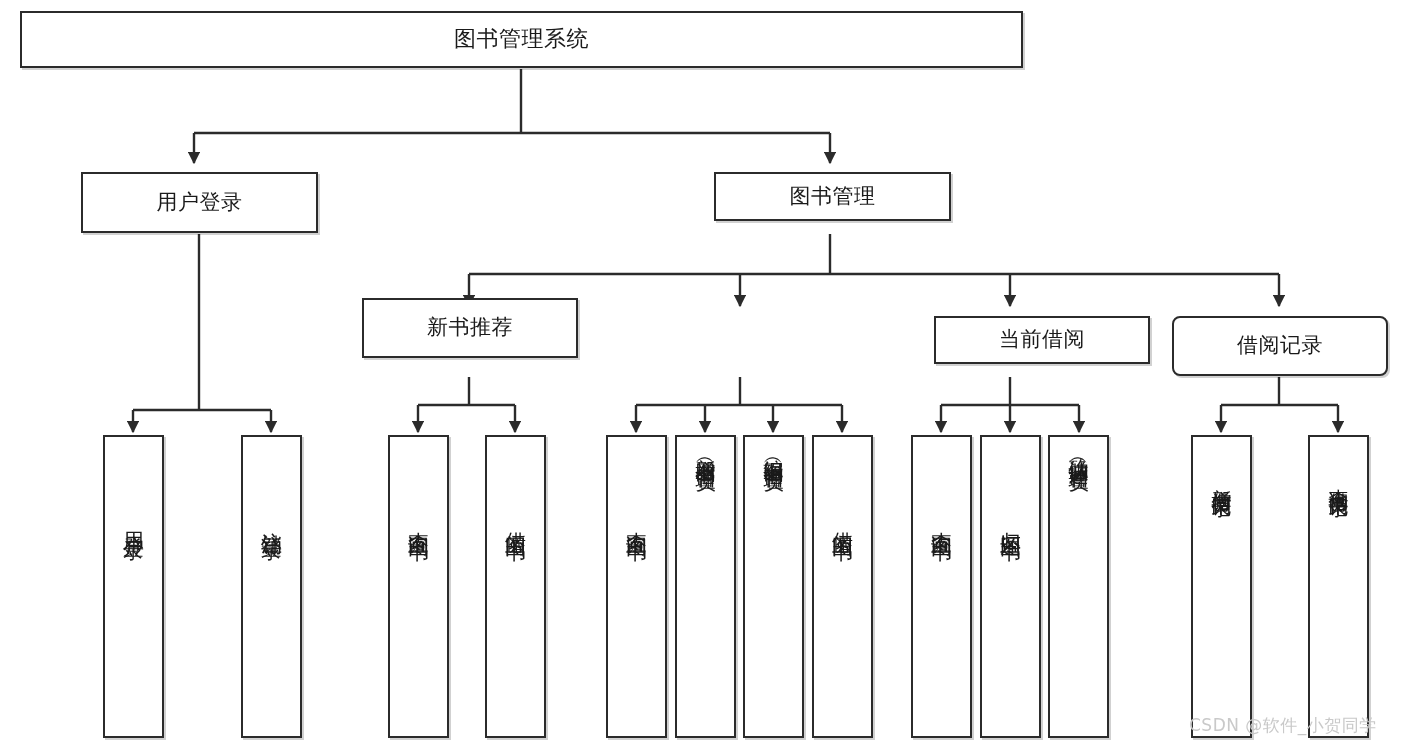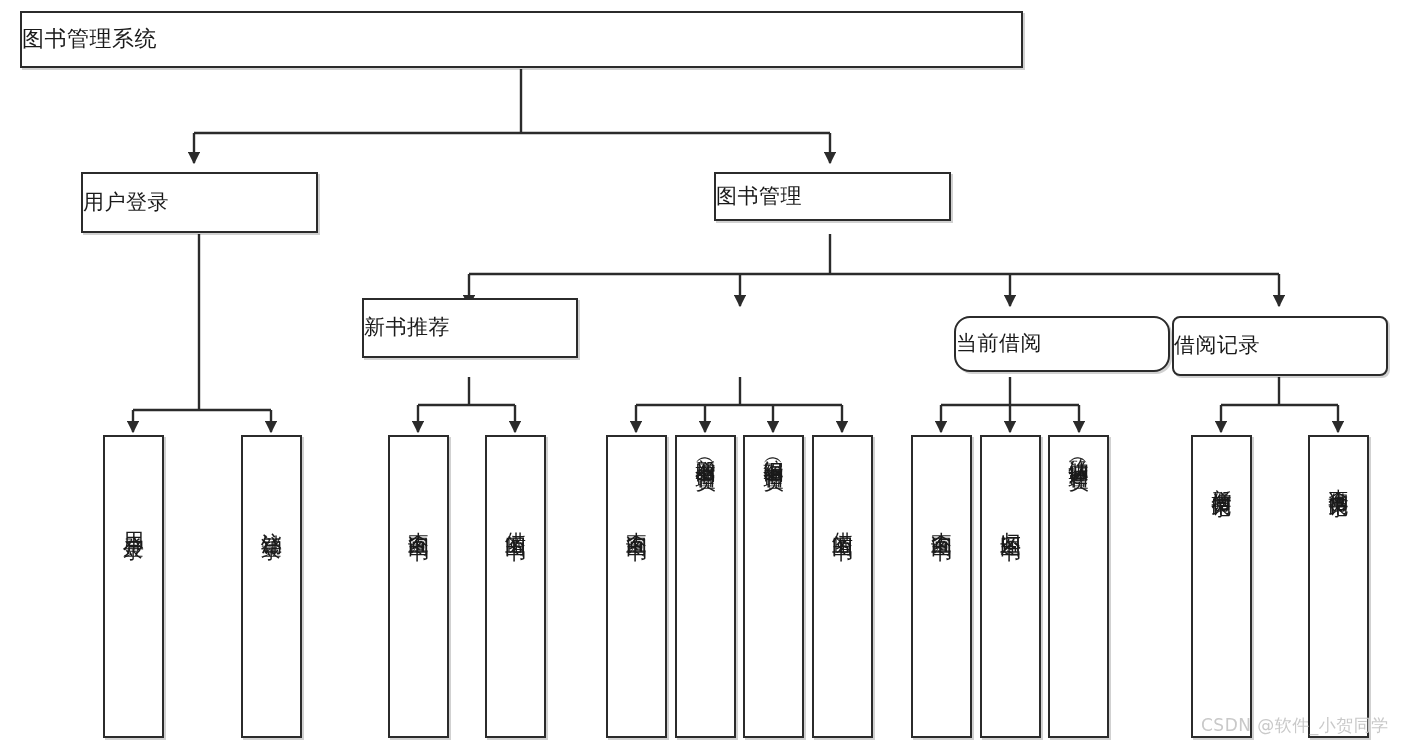--- a/index.html
+++ b/index.html
@@ -25,21 +25,21 @@
     height: 747px;
     pointer-events: none;
   }
   .node {
     position: absolute;
     box-sizing: border-box;
     border: 2px solid #2b2b2b;
     background: #ffffff;
     display: flex;
     align-items: center;
-    justify-content: flex-start;
+    justify-content: center;
     box-shadow: 2px 2px 0 rgba(0,0,0,0.18);
   }
   .node .label {
     color: #1a1a1a;
     letter-spacing: 0.5px;
     line-height: 1.22;
     white-space: pre;
   }
   .node.horiz .label {
     writing-mode: horizontal-tb;
@@ -135,21 +135,21 @@
   <div class="node horiz" style="left:81px; top:172px; width:237px; height:61px;">
     <span class="label">用户登录</span>
   </div>
   <div class="node horiz" style="left:714px; top:172px; width:237px; height:49px;">
     <span class="label">图书管理</span>
   </div>
 
   <div class="node horiz" style="left:362px; top:298px; width:216px; height:60px;">
     <span class="label">新书推荐</span>
   </div>
-  <div class="node horiz" style="left:954px; top:316px; width:216px; height:56px;border-radius:16px;">
+  <div class="node horiz" style="left:934px; top:316px; width:216px; height:48px;">
     <span class="label">当前借阅</span>
   </div>
   <div class="node horiz" style="left:1172px; top:316px; width:216px; height:60px;border-radius:8px;">
     <span class="label">借阅记录</span>
   </div>
 
   <div class="node vert" style="left:103px; top:435px; width:61px; height:303px; padding-top:78px;">
     <span class="label">用户登录</span>
   </div>
   <div class="node vert" style="left:241px; top:435px; width:61px; height:303px; padding-top:78px;">
@@ -186,15 +186,15 @@
     <span class="label">确认归还（管理员）</span>
   </div>
 
   <div class="node vert tall" style="left:1191px; top:435px; width:61px; height:303px; padding-top:36px;">
     <span class="label">新增借阅记录</span>
   </div>
   <div class="node vert tall" style="left:1308px; top:435px; width:61px; height:303px; padding-top:36px;">
     <span class="label">查询借阅记录</span>
   </div>
 
-  <div class="watermark" style="left:1189px; top:714px;margin-left:12px;">CSDN @软件_小贺同学</div>
+  <div class="watermark" style="left:1189px; top:714px;">CSDN @软件_小贺同学</div>
 
 </div>
 
 </body></html>

